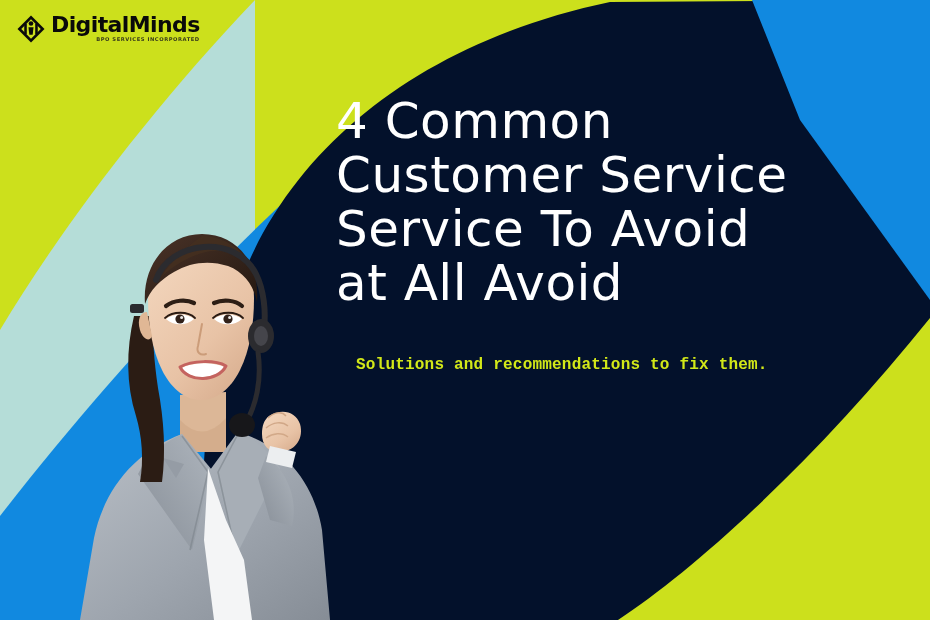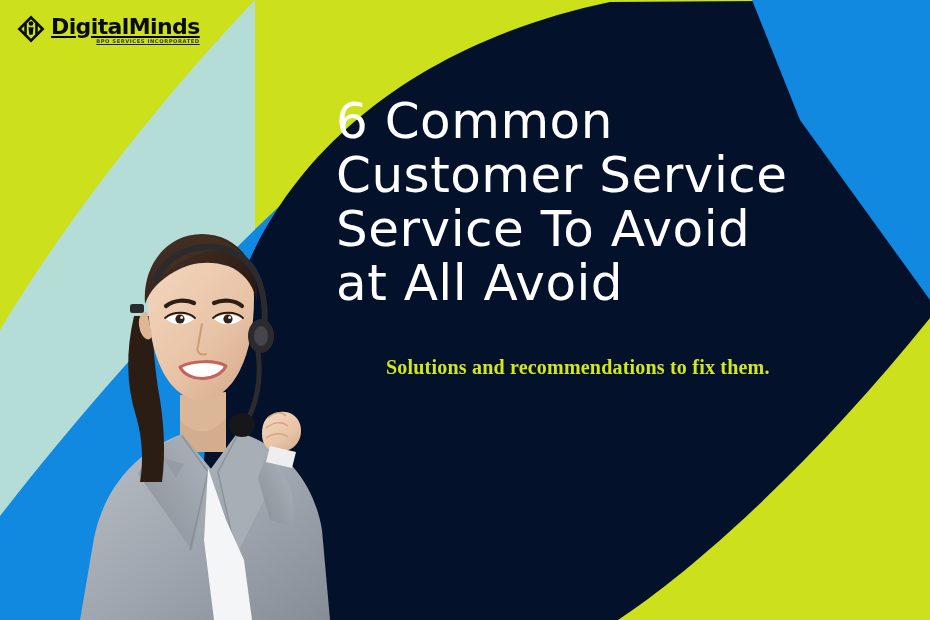--- a/index.html
+++ b/index.html
@@ -26,24 +26,23 @@
     height: 620px;
     display: block;
   }
 
   
   #logo {
     position: absolute;
     top: 14px;
     left: 16px;
     display: flex;
-    align-items: flex-end;
+    align-items: flex-start;
     gap: 5px;
     z-index: 40;
-    text-decoration: underline;
   }
   #logo-mark {
     width: 30px;
     height: 30px;
     flex: 0 0 auto;
     display: block;
   }
   #logo-text-wrap {
     display: flex;
     flex-direction: column;
@@ -96,27 +95,26 @@
     color: #ffffff;
     letter-spacing: 0.5px;
     white-space: nowrap;
   }
   #subhead {
     position: absolute;
     left: 356px;
     top: 356px;
     width: 500px;
     z-index: 30;
-    font-family: Liberation Serif, serif;
-    font-size: 20px;
+    font-family: Liberation Mono, monospace;
+    font-size: 16px;
     font-weight: bold;
     line-height: 1.16;
     color: #d2e818;
     letter-spacing: 0.2px;
-    margin-left: 30px;
   }
 </style>
 </head>
 <body>
 
 <div id="banner">
 
   <svg id="bg-svg" viewBox="0 0 930 620" preserveAspectRatio="none">
 
     <rect x="0" y="0" width="930" height="620" fill="#cce01c"></rect>
@@ -246,21 +244,21 @@
       <circle cx="20" cy="12.6" r="3.1" fill="#0a0a0a"></circle>
       <path d="M 16.6 17.5 L 23.4 17.5 L 22.2 27.5 L 17.8 27.5 Z" fill="#0a0a0a"></path>
     </svg>
     <span id="logo-text-wrap">
       <span id="logo-word">DigitalMinds</span>
       <span id="logo-tag">BPO SERVICES INCORPORATED</span>
     </span>
   </div>
 
   <div id="headline-block">
-    <div class="headline-line">6 Common</div>
+    <div class="headline-line">4 Common</div>
     <div class="headline-line">Customer Service</div>
     <div class="headline-line">Service To Avoid</div>
     <div class="headline-line">at All Avoid</div>
   </div>
 
   <div id="subhead">Solutions and recommendations to fix them.</div>
 
 </div>
 
 </body></html>

